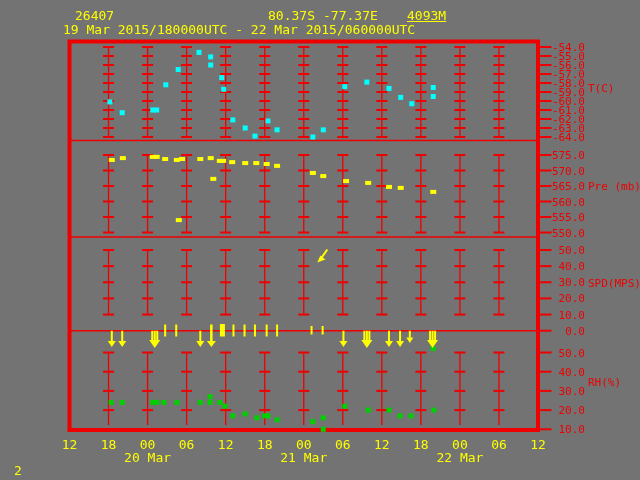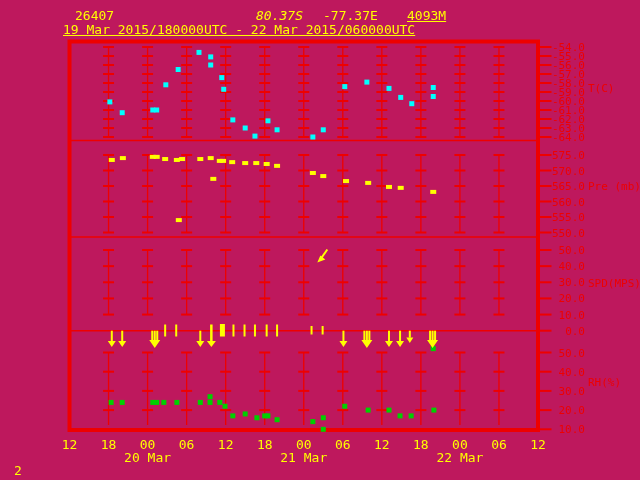--- a/index.html
+++ b/index.html
@@ -1,23 +1,23 @@
 <!DOCTYPE html>
 <html><head>
 <meta charset="utf-8">
 <style>
   html,body{margin:0;padding:0;background:#000;}
-  #screen{position:relative;width:640px;height:480px;background:#be185d;overflow:hidden;
+  #screen{position:relative;width:640px;height:480px;background:#737373;overflow:hidden;
           font-family:"DejaVu Sans Mono",monospace;}
   .hdr{position:absolute;color:#ffff00;font-size:13px;line-height:13px;white-space:pre;}
   #station{left:75px;top:9px;}
-  #lat{left:256px;top:9px;font-style:italic;}
+  #lat{left:268px;top:9px;}
   #lon{left:323px;top:9px;}
   #elev{left:407px;top:9px;text-decoration:underline;}
-  #trange{left:63px;top:23px;text-decoration:underline;}
+  #trange{left:63px;top:23px;}
   #pageno{left:14px;top:464px;}
   svg{position:absolute;left:0;top:0;}
 </style>
 </head>
 <body>
 <div id="screen">
 
   <span class="hdr" id="station">26407</span>
   <span class="hdr" id="lat">80.37S</span>
   <span class="hdr" id="lon">-77.37E</span>

